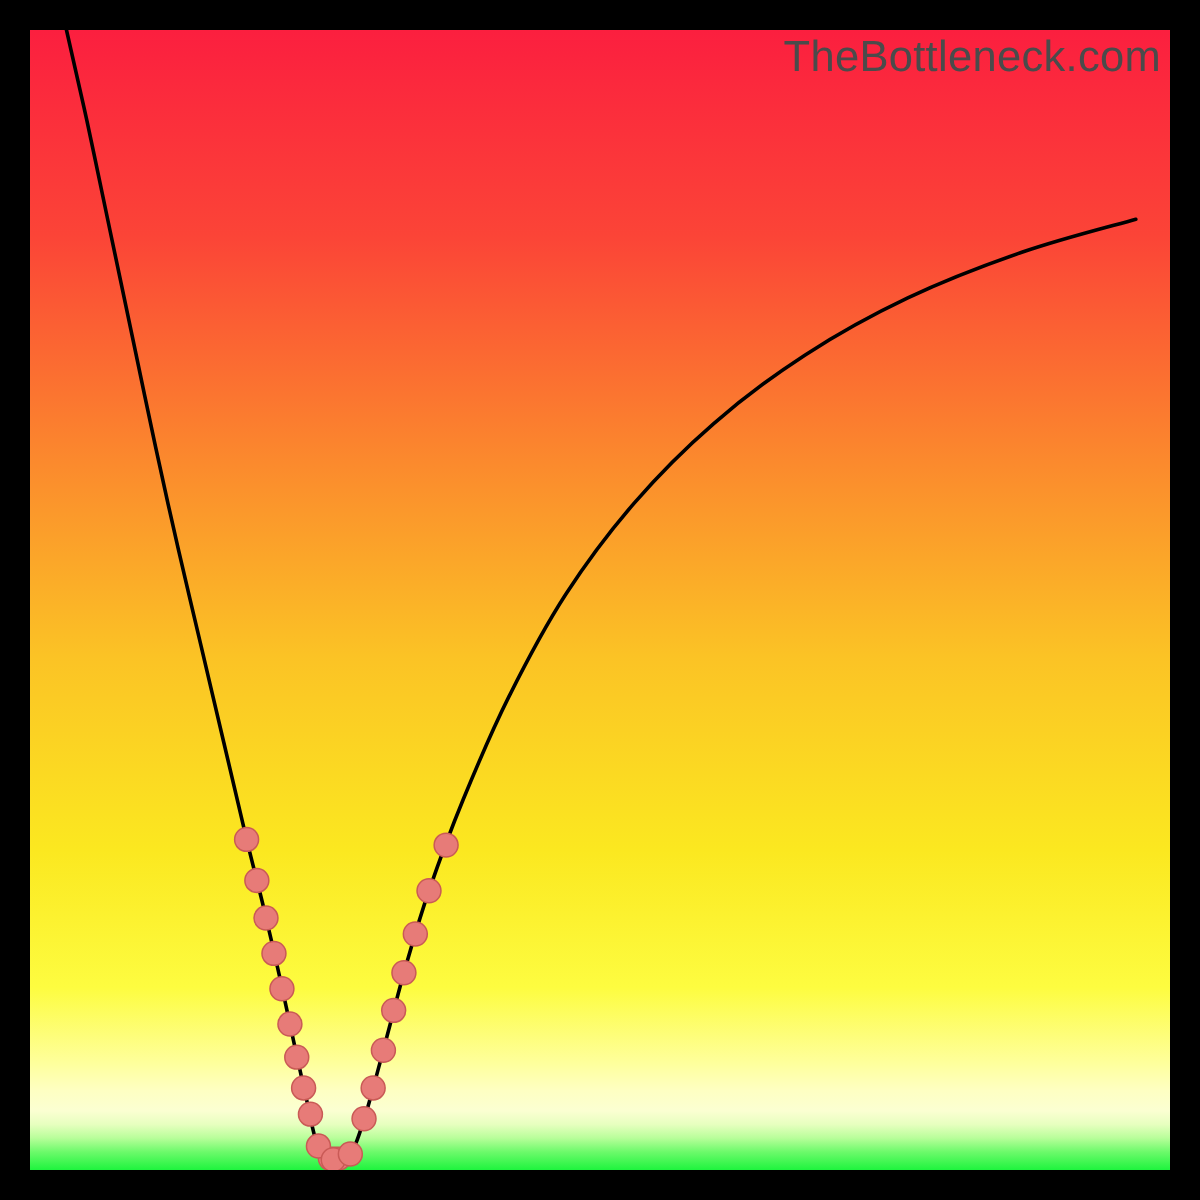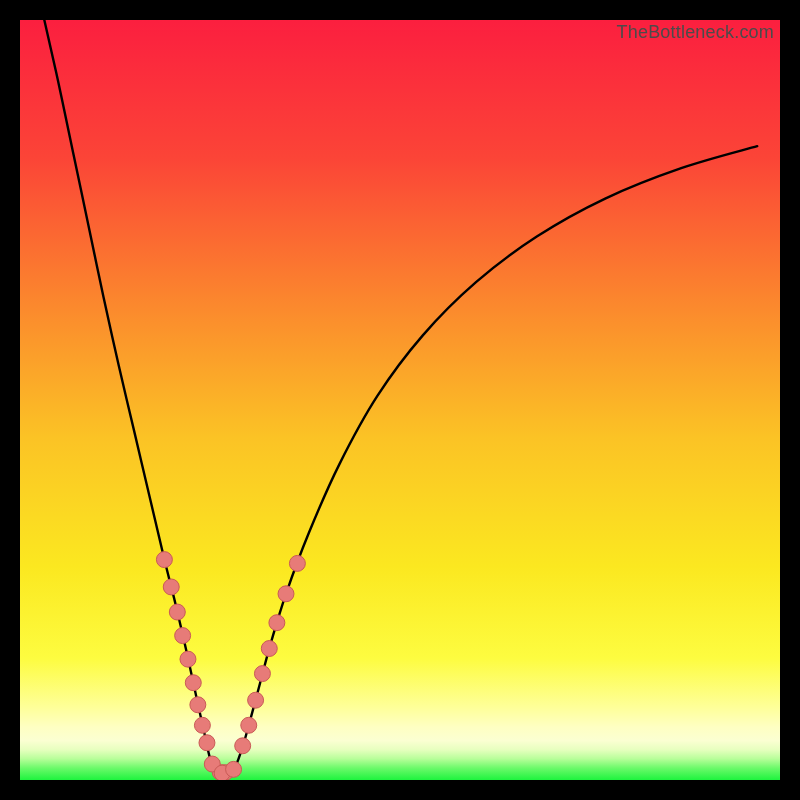--- a/index.html
+++ b/index.html
@@ -30,21 +30,21 @@
     position: absolute;
     left: 0;
     top: 0;
     width: 760px;
     height: 760px;
   }
   .watermark {
     position: absolute;
     top: 2px;
     right: 6px;
-    font-size: 18px;
+    font-size: 29px;
     font-weight: 500;
     color: #4b4b4b;
     letter-spacing: 0.2px;
     user-select: none;
   }
   svg {
     position: absolute;
     left: 0;
     top: 0;
   }

